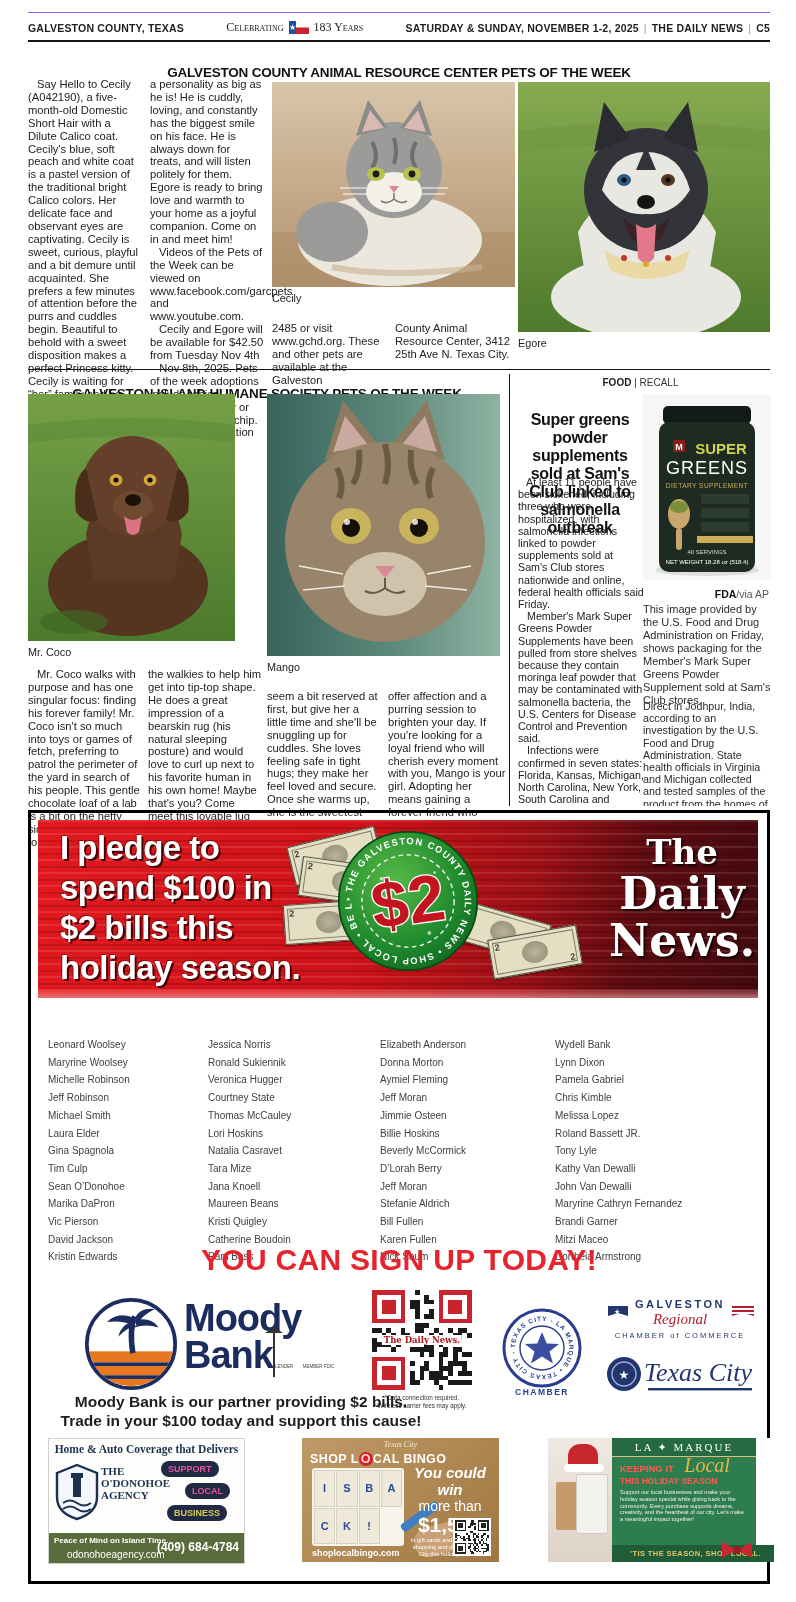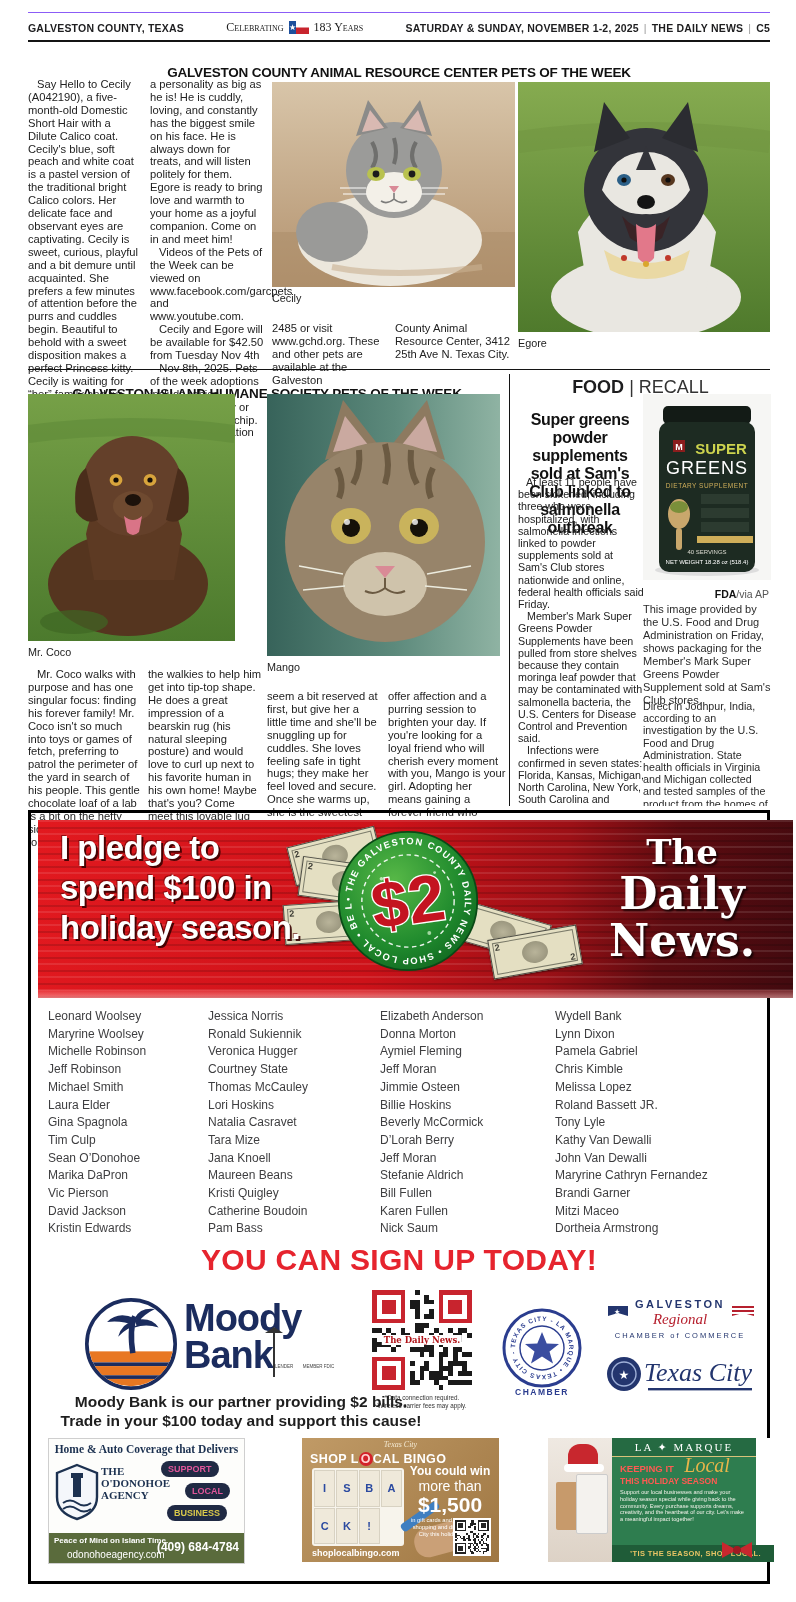--- a/index.html
+++ b/index.html
@@ -20,54 +20,54 @@
   .textcol p{margin:0;}
   .textcol p + p{text-indent:9px;}
   .indent-first p:first-child{text-indent:9px;}
   .all-indent p{text-indent:8px;}
   figure{margin:0;position:absolute;}
   figure .ph{display:block;width:100%;}
   figcaption{font-size:10.8px;color:#222;margin-top:5px;}
   .rule{position:absolute;background:#141414;}
   
   .recall{position:absolute;left:509px;top:374px;width:261px;height:432px;border-left:1px solid #141414;overflow:hidden;}
-  .kicker{position:absolute;left:0;top:3px;width:100%;text-align:center;font-size:18px;}
+  .kicker{position:absolute;left:0;top:3px;width:100%;text-align:center;font-size:10px;}
   .kicker b{font-weight:700;}
   .kicker span{font-weight:300;color:#333;}
   .recall-head{position:absolute;left:8px;top:24px;width:124px;font-weight:700;font-size:16px;line-height:18px;
                letter-spacing:-.3px;text-align:center;color:#111;}
   .recall-left{left:8px;top:102px;width:126px;font-size:10.7px;line-height:12.2px;}
   .credit{position:absolute;right:2px;top:214px;width:126px;text-align:right;font-size:10.5px;color:#555;}
   .credit b{color:#111;font-weight:700;}
   .recall-cap{position:absolute;right:0px;top:229px;width:128px;font-size:11px;line-height:13px;color:#2b2b2b;}
   .recall-cap2{position:absolute;right:0px;top:326px;width:128px;font-size:10.7px;line-height:12.2px;color:#2b2b2b;}
   
   .promo-border{position:absolute;left:28px;top:810px;width:736px;height:768px;border:3px solid #000;}
   .banner{position:absolute;left:38px;top:820px;width:720px;height:178px;overflow:hidden;
-          background:linear-gradient(100deg,#e2191f 0%,#cd1219 45%,#9c1016 68%,#5d0b10 82%,#420a0f 100%);padding-left:35px;}
+          background:linear-gradient(100deg,#e2191f 0%,#cd1219 45%,#9c1016 68%,#5d0b10 82%,#420a0f 100%);}
   .banner::before{content:"";position:absolute;inset:0;
           background:repeating-linear-gradient(180deg,rgba(255,255,255,.10) 0 2px,rgba(0,0,0,0) 2px 7px,rgba(0,0,0,.14) 7px 9px,rgba(0,0,0,0) 9px 13px);}
   .banner::after{content:"";position:absolute;left:0;bottom:0;width:100%;height:8px;background:linear-gradient(180deg,rgba(255,120,120,.25),rgba(255,180,180,.6));}
   .pledge{position:absolute;left:22px;top:8px;z-index:3;}
   .pledge div{font-size:33px;line-height:40px;font-weight:800;color:#fff;letter-spacing:-.5px;
               text-shadow:2px 2px 0 rgba(55,0,0,.9),-1px -1px 0 rgba(90,0,0,.6);}
   .bill{position:absolute;width:88px;height:38px;background:#e3deck;background:#e4dfc2;border:1px solid #4c4c44;
         box-shadow:0 1px 2px rgba(0,0,0,.5);z-index:1;}
   .bill::before{content:"";position:absolute;inset:3px;border:1px solid #7b7b6a;}
   .bill::after{content:"";position:absolute;left:50%;top:50%;width:26px;height:22px;transform:translate(-50%,-50%);
         border-radius:50%;background:radial-gradient(#b9b49a,#8f8b74);}
   .bill span{position:absolute;font-size:9px;font-weight:700;color:#3c3c34;}
   .bill .tl{left:5px;top:3px;} .bill .br{right:5px;bottom:3px;}
   .badge{position:absolute;left:299px;top:10px;width:142px;height:142px;z-index:4;}
   .dn-logo{position:absolute;left:548px;top:14px;width:192px;text-align:center;z-index:3;
            font-family:"DejaVu Serif",serif;font-weight:700;color:#fff;text-shadow:2px 2px 2px rgba(0,0,0,.7);}
   .dn-logo div:nth-child(1){font-size:34px;line-height:36px;}
   .dn-logo div:nth-child(2),.dn-logo div:nth-child(3){font-size:44px;line-height:47px;}
   
-  .namecol{position:absolute;font-size:12px;line-height:17.7px;color:#3e3e40;}
+  .namecol{position:absolute;font-size:10px;line-height:17.7px;color:#3e3e40;margin-top:28px;}
   .signup{position:absolute;left:28px;top:1243px;width:742px;text-align:center;
           font-size:30px;font-weight:700;letter-spacing:.3px;color:#e6242e;}
   
   .moody-word{position:absolute;left:184px;top:1300px;color:#1b2c5e;font-weight:800;letter-spacing:-1px;}
   .moody-word .w1{font-size:38px;line-height:36px;}
   .moody-word .w2{font-size:38px;line-height:38px;display:flex;align-items:flex-end;}
   .fdic{font-size:4.5px;letter-spacing:0;font-weight:400;color:#444;line-height:5px;text-align:center;}
   .house{width:14px;height:12px;border:1.5px solid #333;position:relative;margin:0 auto 1px;}
   .house::before{content:"";position:absolute;left:50%;top:-7px;transform:translateX(-50%);
      border-left:9px solid transparent;border-right:9px solid transparent;border-bottom:6px solid #333;}
@@ -92,21 +92,21 @@
   .ad2{left:302px;width:197px;background:linear-gradient(135deg,#c09a66,#9f7743);color:#fff;}
   .b-brand{position:absolute;left:0;top:2px;width:100%;text-align:center;font-family:"Liberation Serif",serif;
            font-style:italic;font-size:8px;color:#f3e9d2;}
   .b-title{position:absolute;left:8px;top:14px;font-size:12.5px;font-weight:800;letter-spacing:.4px;}
   .b-title em{font-style:normal;color:#ffd2d2;background:#d3222a;border-radius:50%;padding:0 2px;}
   .b-card{position:absolute;left:10px;top:30px;width:88px;height:74px;background:#f7f4ec;border-radius:3px;
           display:grid;grid-template-columns:repeat(4,1fr);grid-auto-rows:1fr;gap:1px;padding:2px;}
   .b-card i{background:#efe9da;border:1px solid #d8d2c2;font-style:normal;font-weight:800;color:#2b4aa0;
             font-size:11px;display:flex;align-items:center;justify-content:center;}
   .b-right{position:absolute;right:6px;top:26px;width:86px;text-align:center;}
-  .b-right .w1{font-size:12px;font-weight:700;}
+  .b-right .w1{font-size:15px;font-weight:700;font-style:italic;}
   .b-right .w2{font-size:14px;}
   .b-right .amt{font-size:21px;font-weight:800;line-height:22px;}
   .b-right .sm{font-size:5.8px;line-height:6.8px;margin-top:1px;}
   .b-site{position:absolute;left:10px;bottom:4px;font-size:9px;font-weight:600;}
   .b-qr{position:absolute;right:8px;bottom:6px;width:34px;height:34px;background:#fff;padding:2px;}
   .marker{position:absolute;left:96px;top:74px;width:44px;height:9px;background:#3f7fc1;border-radius:4px;transform:rotate(-35deg);}
   .hand{position:absolute;left:112px;top:86px;width:54px;height:30px;background:#caa077;border-radius:14px;transform:rotate(-15deg);}
   .ad3{left:548px;width:229px;background:#fff;}
   .lm-left{position:absolute;left:0;top:0;width:64px;height:124px;background:linear-gradient(180deg,#efe9e2,#ddd2c6);}
   .bag{position:absolute;border-radius:2px;}
@@ -346,20 +346,21 @@
     <div class="recall-cap2">Direct in Jodhpur, India, according to an investigation by the U.S. Food and Drug Administration. State health officials in Virginia and Michigan collected and tested samples of the product from the homes of people who fell ill.</div>
 
   </aside>
 
   <div class="promo-border"></div>
 
   <div class="banner">
     <div class="pledge">
         <div>I pledge to</div>
         <div>spend $100 in</div>
+        <div>$2 bills this</div>
         <div>holiday season.</div>
       </div>
 
     <div class="bill" style="left:252px;top:16px;transform:rotate(-14deg);">
         <span class="tl">2</span>
         <span class="br">2</span>
       </div>
     <div class="bill" style="left:262px;top:42px;transform:rotate(8deg);">
         <span class="tl">2</span>
         <span class="br">2</span>

